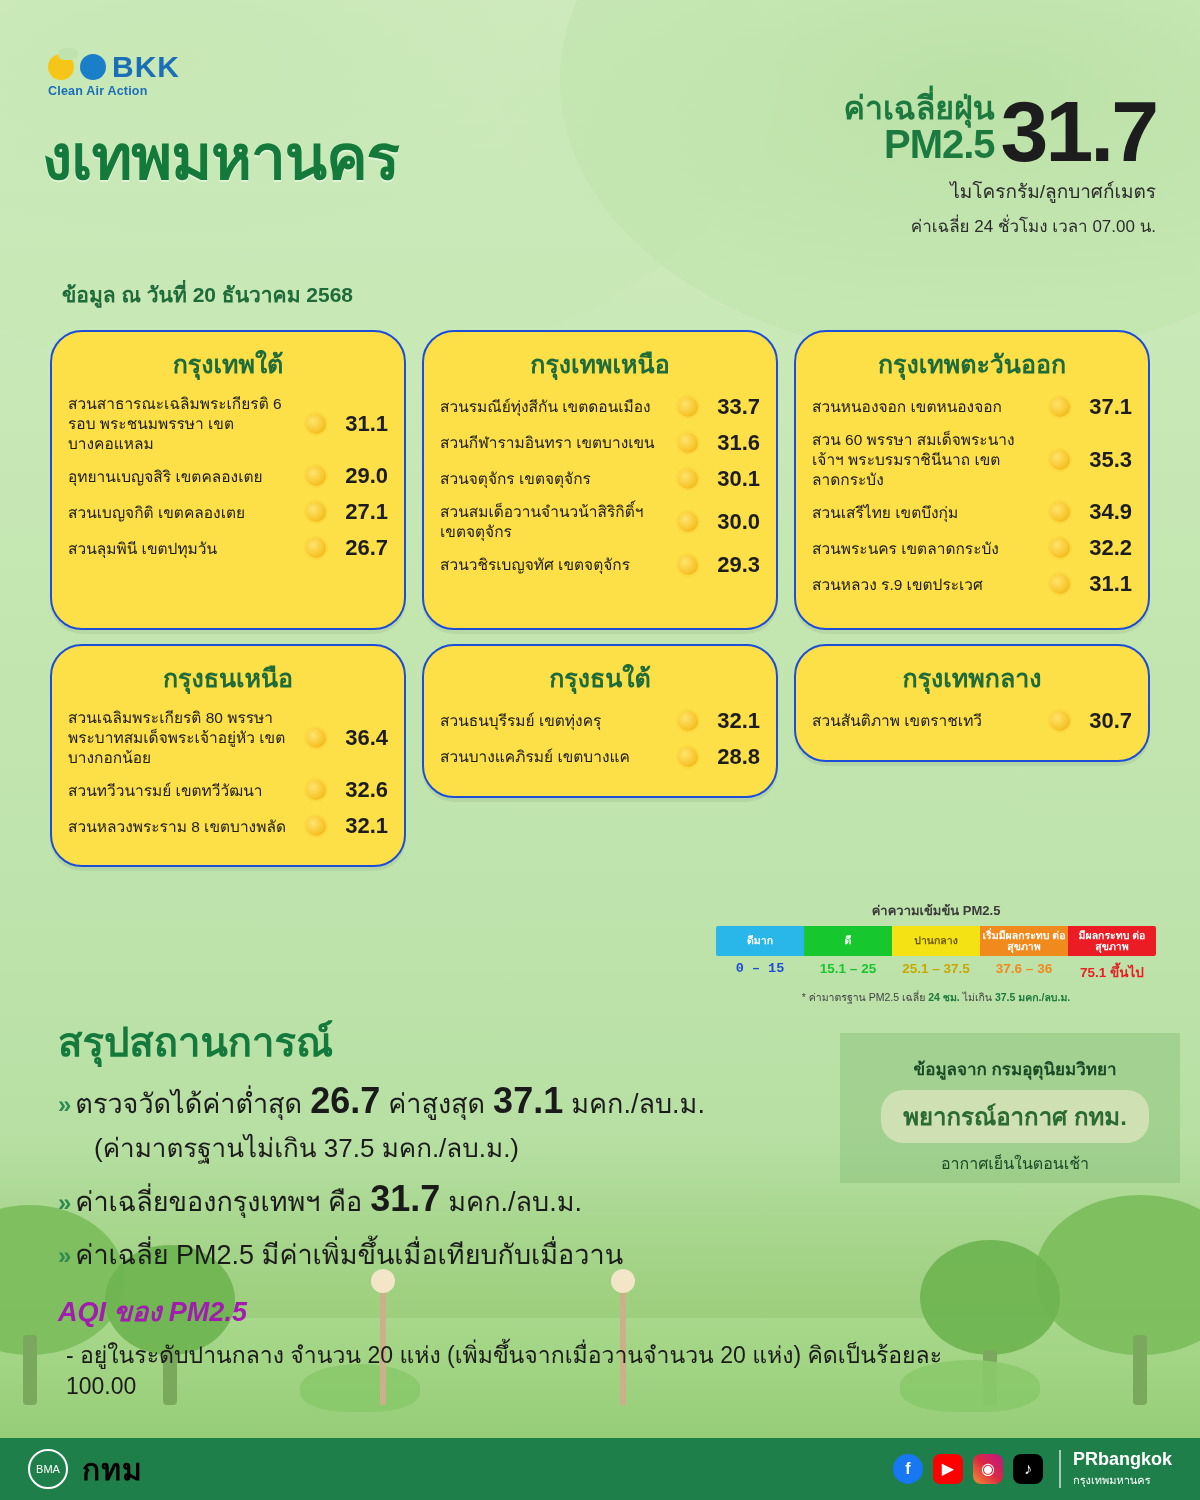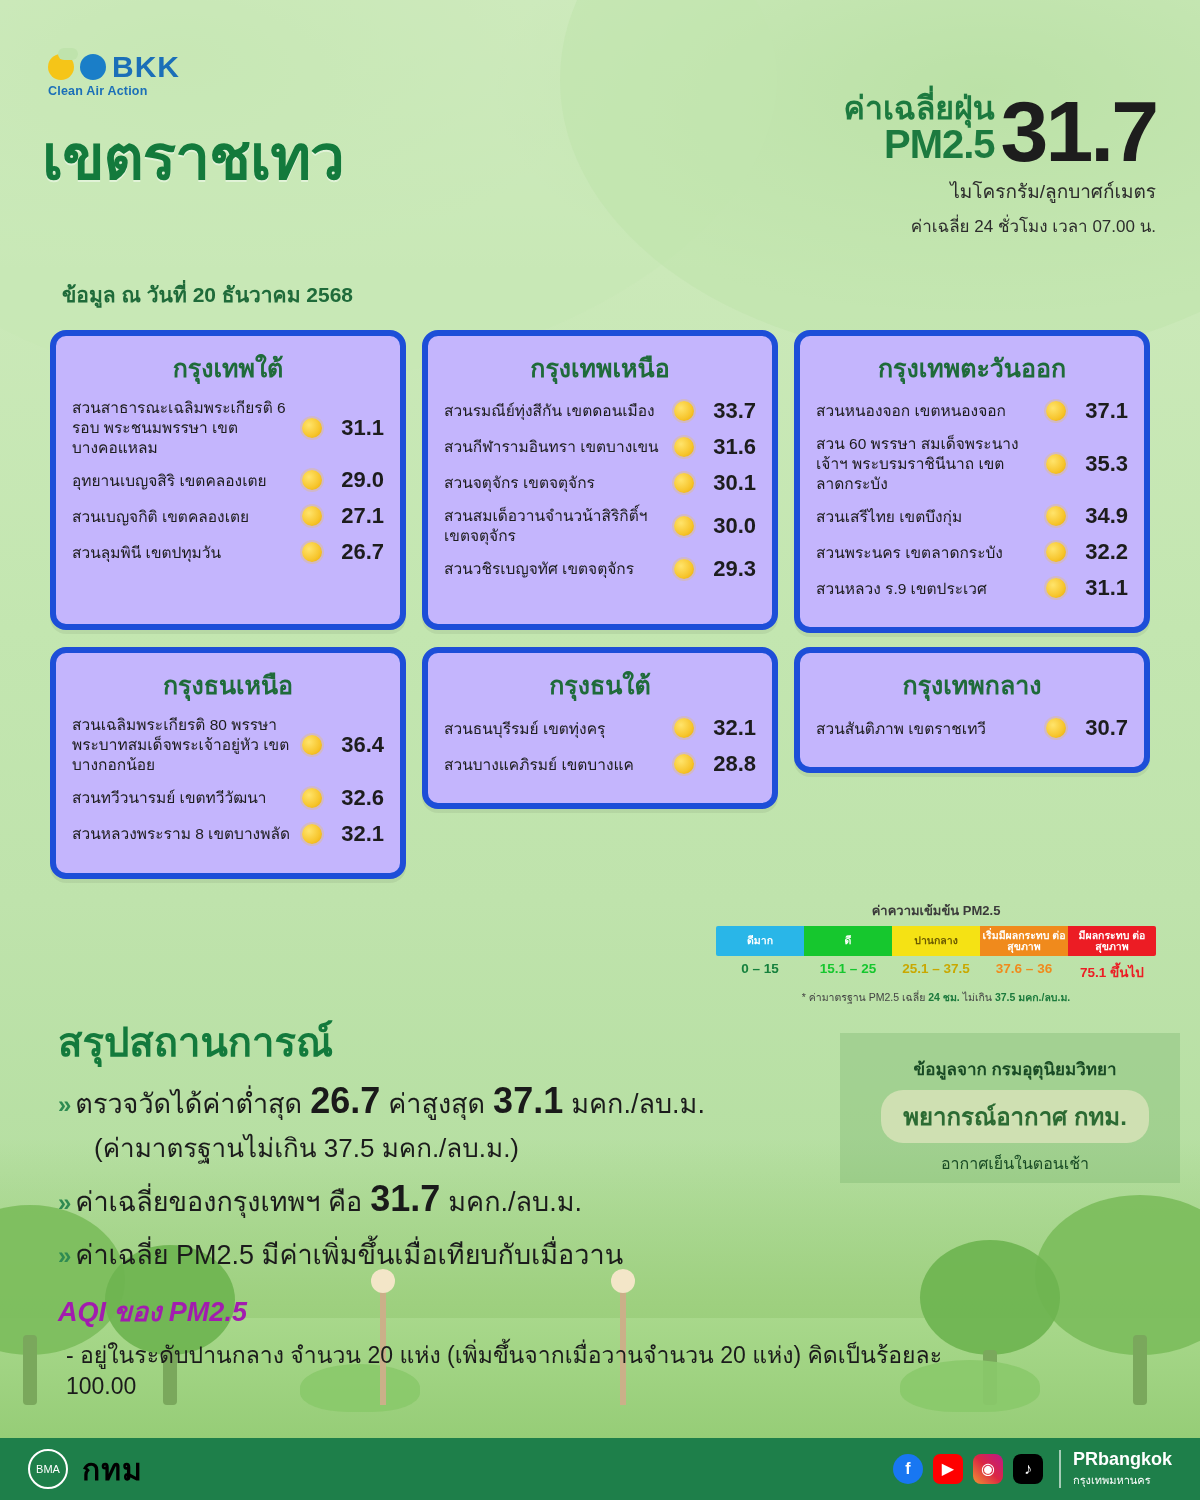--- a/index.html
+++ b/index.html
@@ -72,23 +72,23 @@
 
   .date-line { position:absolute; left:62px; top:278px; font-size:21px; font-weight:bold; color:#1f6b3a;}
 
   
   .grid {
     position:absolute; left:42px; top:330px; width:1116px;
     display:grid; grid-template-columns: 372px 372px 372px; gap:0 0;
   }
   .card-wrap { padding: 0 8px 14px 8px; }
   .card {
-    background:#c4b5fd;
-    border:6px solid #1d4ed8;
-    border-radius:16px;
+    background:#fde047;
+    border:2px solid #1d4ed8;
+    border-radius:32px;
     box-shadow: 0 4px 0 rgba(0,0,0,.06);
     padding: 12px 16px 16px 16px;
   }
   .card.tall1 { min-height: 300px; }
   .card-title { text-align:center; font-size:25px; font-weight:bold; color:#1f6b3a; margin-bottom:10px; }
   .row { display:flex; align-items:center; gap:8px; margin:10px 0; }
   .row-name { font-size:15.5px; color:#1d1d1d; line-height:1.28; flex:1 1 auto; }
   .row-right { display:flex; align-items:center; gap:8px; flex:0 0 auto; }
   .dot {
     width:20px;height:20px;border-radius:50%;
@@ -174,21 +174,21 @@
 
 <div class="logo">
   <div class="logo-row">
     <span class="logo-sun"></span>
     <span class="logo-dot"></span>
     <span class="logo-bkk">BKK</span>
   </div>
   <div class="logo-sub">Clean Air Action</div>
 </div>
 
-<div class="main-title">เขตราชเทว</div>
+<div class="main-title">งเทพมหานคร</div>
 
 <div class="pm-block">
   <div class="pm-top">
     <div class="pm-label-wrap">
       <div class="pm-label1">ค่าเฉลี่ยฝุ่น</div>
       <div class="pm-label2">PM2.5</div>
     </div>
     <div class="pm-value">31.7</div>
   </div>
   <div class="pm-unit">ไมโครกรัม/ลูกบาศก์เมตร</div>
@@ -373,21 +373,21 @@
 <div class="legend">
   <div class="legend-title">ค่าความเข้มข้น PM2.5</div>
   <div class="legend-bar" id="legend-bar">
       <div class="legend-cell" style="background: rgb(41, 182, 232);">ดีมาก</div>
       <div class="legend-cell" style="background: rgb(22, 199, 46);">ดี</div>
       <div class="legend-cell" style="background: rgb(245, 226, 20); color: rgb(107, 90, 0);">ปานกลาง</div>
       <div class="legend-cell" style="background: rgb(240, 138, 28);">เริ่มมีผลกระทบ ต่อสุขภาพ</div>
       <div class="legend-cell" style="background: rgb(236, 28, 36);">มีผลกระทบ ต่อสุขภาพ</div>
     </div>
   <div class="legend-ranges" id="legend-ranges">
-      <div class="legend-range" style="color: #15803d;">0 – 15</div>
+      <div class="legend-range" style="color: #1d4ed8; font-family: Liberation Mono, monospace;">0 – 15</div>
       <div class="legend-range" style="color: rgb(22, 199, 46);">15.1 – 25</div>
       <div class="legend-range" style="color: rgb(201, 168, 0);">25.1 – 37.5</div>
       <div class="legend-range" style="color: rgb(240, 138, 28);">37.6 – 36</div>
       <div class="legend-range" style="color: rgb(236, 28, 36);">75.1 ขึ้นไป</div>
     </div>
   <div class="legend-note">
     <span>* ค่ามาตรฐาน PM2.5 เฉลี่ย </span><b>24 ชม.</b><span> ไม่เกิน </span><b>37.5 มคก./ลบ.ม.</b>
   </div>
 </div>
 

